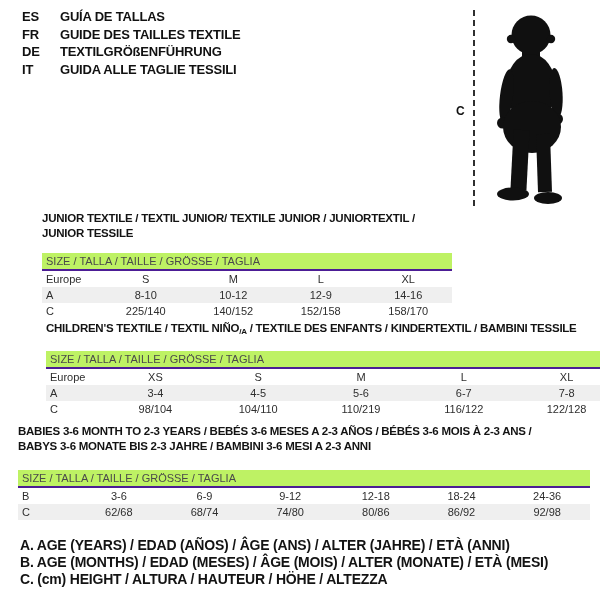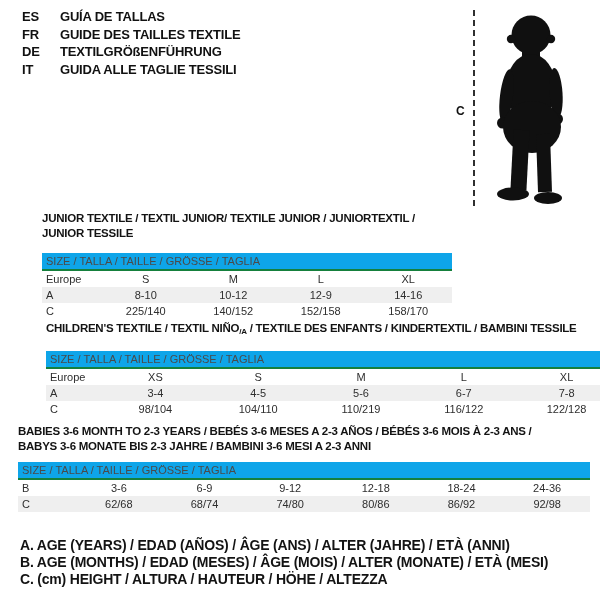--- a/index.html
+++ b/index.html
@@ -15,21 +15,21 @@
   .measure-line{position:absolute;left:473px;top:10px;height:196px;width:0;border-left:2px dashed #2f2f2f;}
   .measure-label{position:absolute;left:456px;top:104px;font-weight:bold;font-size:12px;}
   .baby-svg{position:absolute;left:486px;top:8px;}
   
   .tbl-block{position:absolute;left:18px;}
   .tbl-title{font-weight:bold;font-size:11.5px;line-height:15px;letter-spacing:-0.25px;margin-bottom:12px;color:#131313;}
   .tbl-title .subsc{font-size:8px;vertical-align:-2px;}
   table.size-table{border-collapse:collapse;table-layout:fixed;width:100%;font-size:11px;color:#2e2e2e;}
   table.size-table td{padding:0;height:16px;text-align:center;vertical-align:middle;}
   table.size-table td:first-child{text-align:left;padding-left:4px;}
-  tr.bar-row td{background:#0ea5e9;color:#4a4a4a;height:16px;border-bottom:2px solid #15803d;}
+  tr.bar-row td{background:#bef264;color:#4a4a4a;height:16px;border-bottom:2px solid #4c1d95;}
   tr.shaded td{background:#efefef;}
   
   .footnotes{position:absolute;left:20px;top:537px;font-weight:bold;font-size:14px;line-height:17px;letter-spacing:-0.2px;color:#131313;}
 </style>
 </head>
 <body>
 
 <div class="canvas">
 
   <div class="lang-list">
@@ -146,21 +146,21 @@
           <td>104/110</td>
           <td>110/219</td>
           <td>116/122</td>
           <td>122/128</td>
         </tr>
       </tbody>
     </table>
   </div>
 
   <div class="tbl-block" style="top:424px;width:572px;">
-    <div class="tbl-title" style="margin-bottom:8px;">
+    <div class="tbl-title" style="margin-bottom:16px;">
       <div>BABIES 3-6 MONTH TO 2-3 YEARS / BEBÉS 3-6 MESES A 2-3 AÑOS / BÉBÉS 3-6 MOIS À 2-3 ANS /</div>
       <div>BABYS 3-6 MONATE BIS 2-3 JAHRE / BAMBINI 3-6 MESI A 2-3 ANNI</div>
     </div>
     <table class="size-table">
       <colgroup>
           <col style="width:58px">
           <col>
           <col>
           <col>
           <col>

